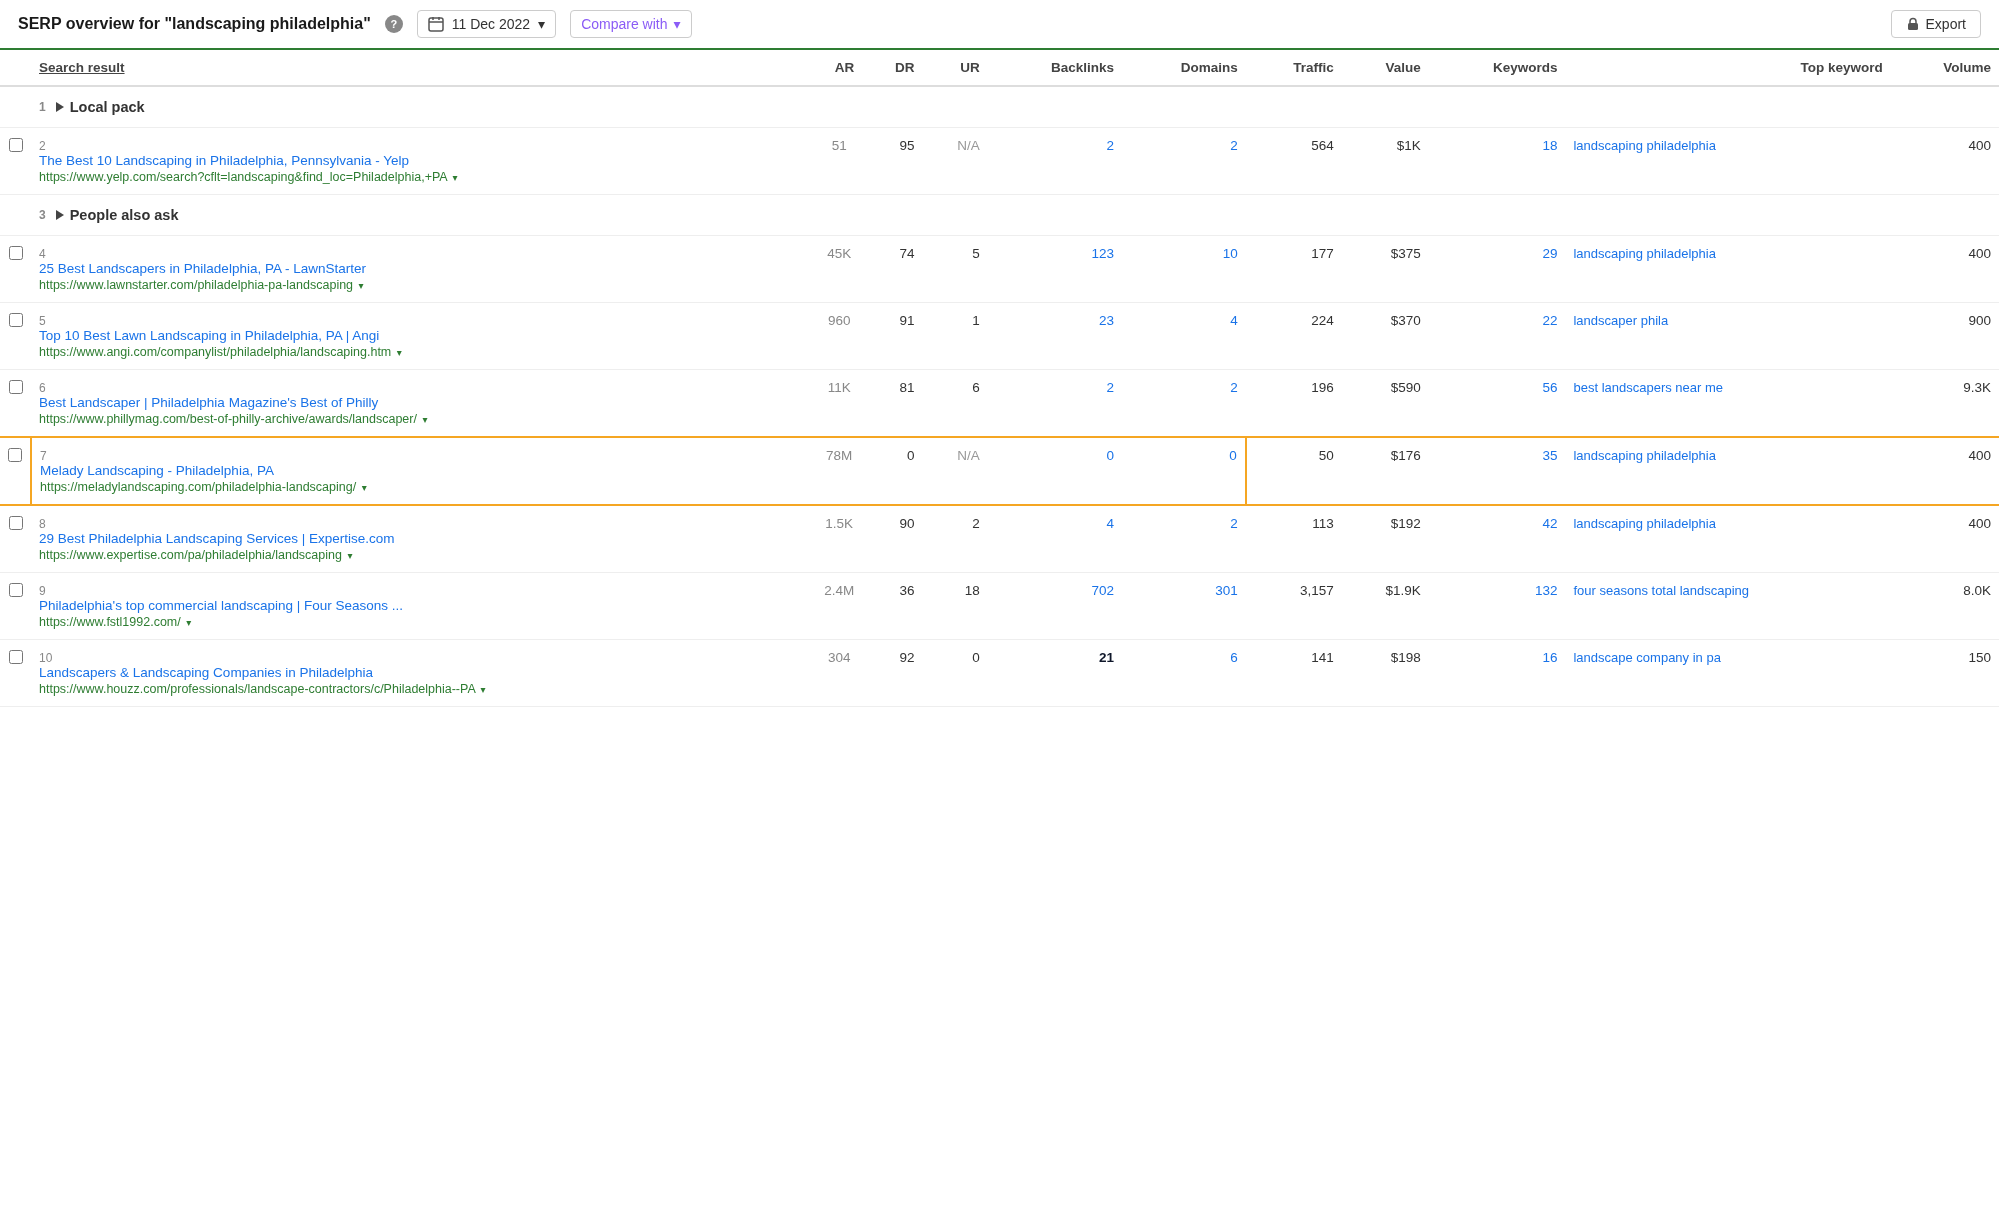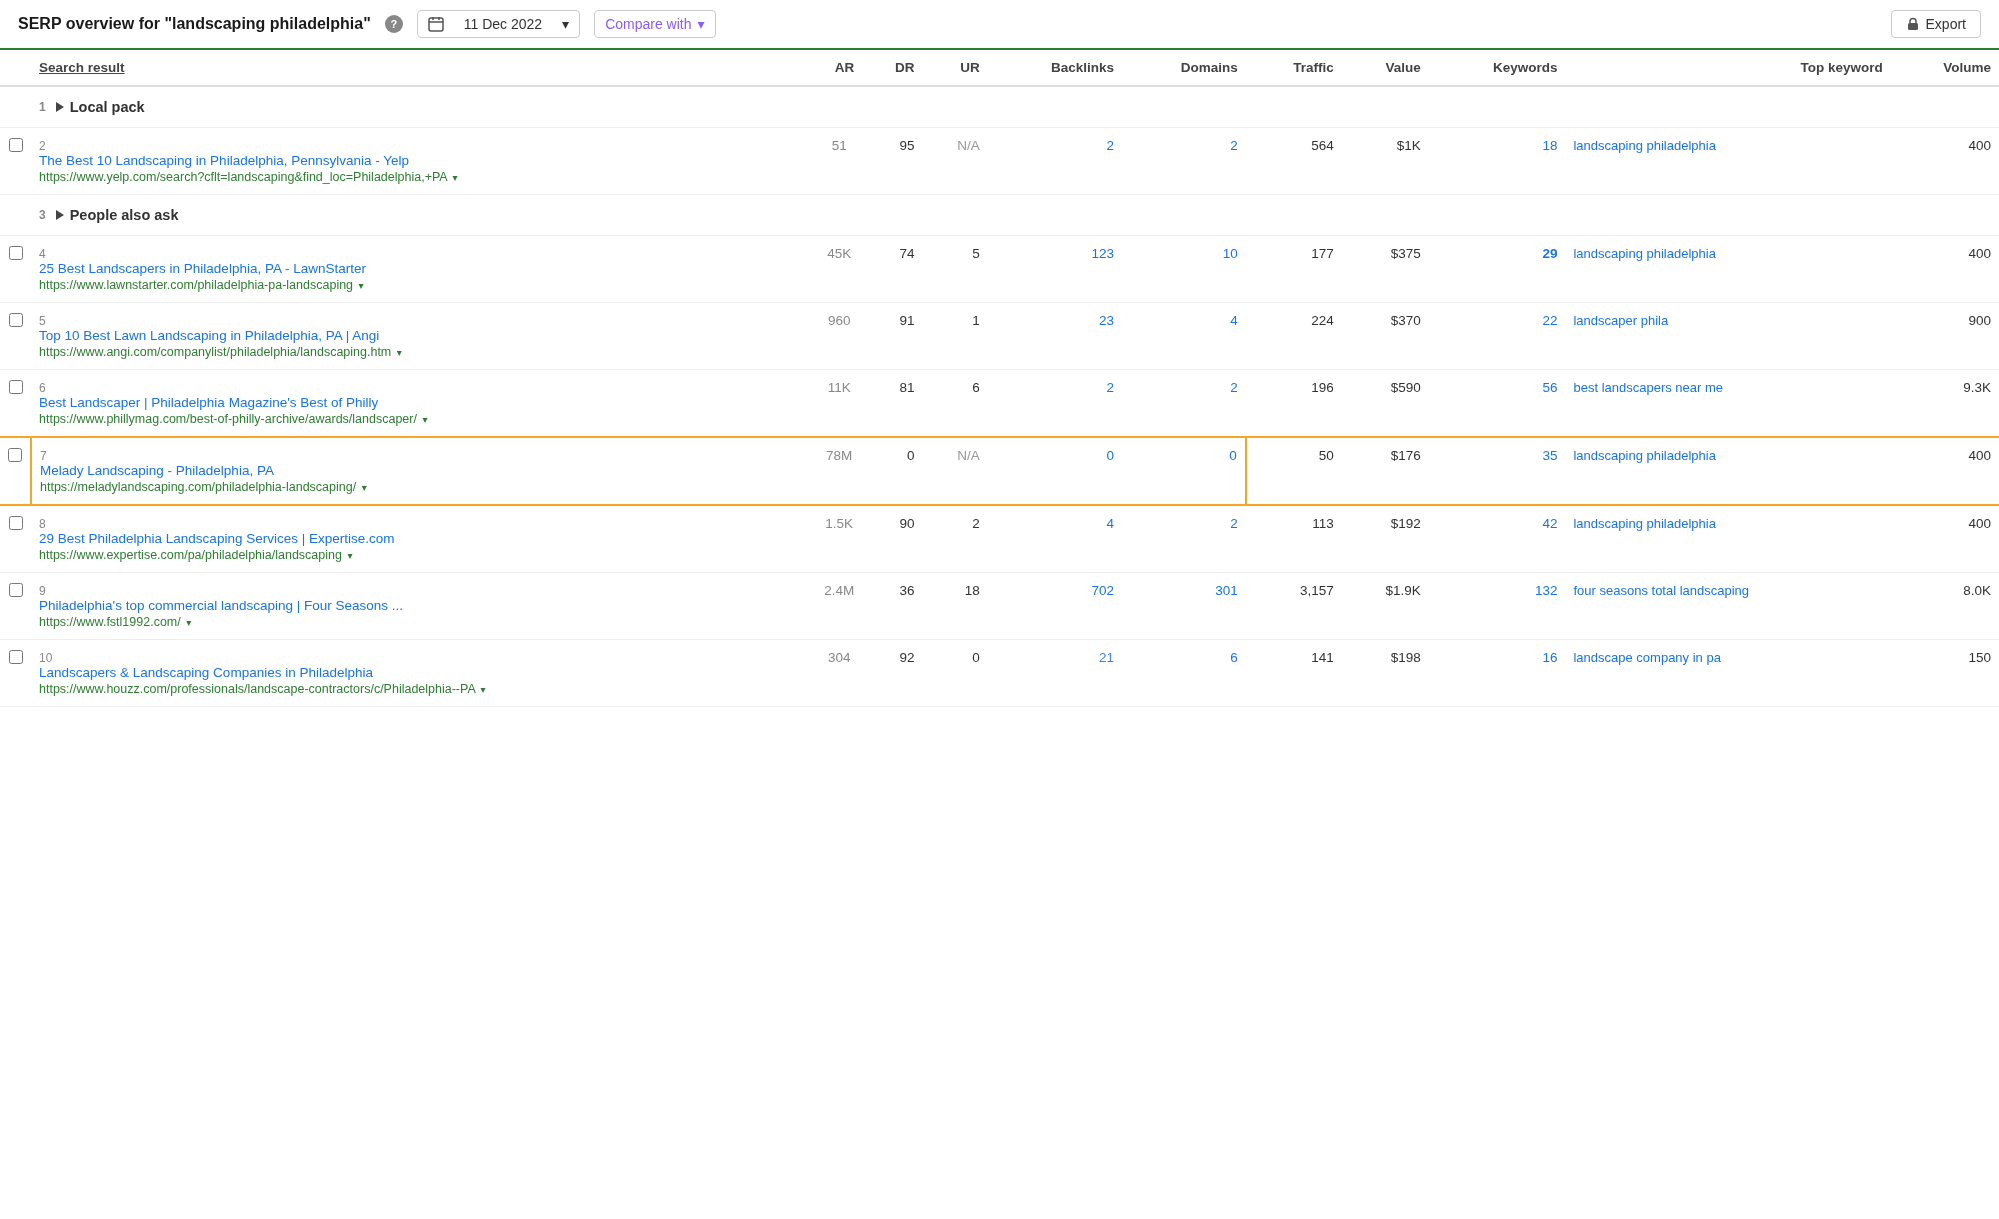--- a/index.html
+++ b/index.html
@@ -30,21 +30,21 @@
       border-radius: 50%;
       background: #888;
       color: #fff;
       font-size: 11px;
       font-weight: bold;
       cursor: pointer;
     }
     .date-btn {
       display: flex;
       align-items: center;
-      gap: 20px;
+      gap: 8px;
       border: 1px solid #ccc;
       border-radius: 4px;
       padding: 5px 10px;
       cursor: pointer;
       color: #333;
       font-size: 14px;
       background: #fff;
       text-align: center;
     }
     .date-btn svg { color: #555; }
@@ -250,21 +250,21 @@
           <span class="dropdown-arrow">▾</span>
         </span>
       </td>
       <td>45K</td>
       <td>74</td>
       <td style="color:#333">5</td>
       <td><span style="color:#1a73e8;font-weight:500;">123</span></td>
       <td style=""><span style="color:#1a73e8;font-weight:500;">10</span></td>
       <td>177</td>
       <td>$375</td>
-      <td><span style="color:#1a73e8;font-weight:700;">29</span></td>
+      <td><span style="color:#1a73e8;font-weight:400;">29</span></td>
       <td style="text-align:left;"><a href="#" style="color:#1a73e8;font-size:13px;text-decoration:none;">landscaping philadelphia</a></td>
       <td>400</td>
     </tr>
         <tr style="">
       <td class="checkbox-col">
         <input type="checkbox" style="">
       </td>
       <td style="">
         <span style="color:#888;font-size:12px;margin-right:6px;">5</span>
         <a href="#" class="link-title">Top 10 Best Lawn Landscaping in Philadelphia, PA | Angi</a>
@@ -384,21 +384,21 @@
         <span style="color:#888;font-size:12px;margin-right:6px;">10</span>
         <a href="#" class="link-title">Landscapers &amp; Landscaping Companies in Philadelphia</a>
         <span class="link-url">
           https://www.houzz.com/professionals/landscape-contractors/c/Philadelphia--PA
           <span class="dropdown-arrow">▾</span>
         </span>
       </td>
       <td>304</td>
       <td>92</td>
       <td style="color:#333">0</td>
-      <td><span style="color:#3b82f6;font-weight:400;">21</span></td>
+      <td><span style="color:#0f172a;font-weight:700;">21</span></td>
       <td style=""><span style="color:#1a73e8;font-weight:500;">6</span></td>
       <td>141</td>
       <td>$198</td>
       <td><span style="color:#1a73e8;font-weight:500;">16</span></td>
       <td style="text-align:left;"><a href="#" style="color:#1a73e8;font-size:13px;text-decoration:none;">landscape company in pa</a></td>
       <td>150</td>
     </tr>
       </tbody>
   </table>
 </div>

